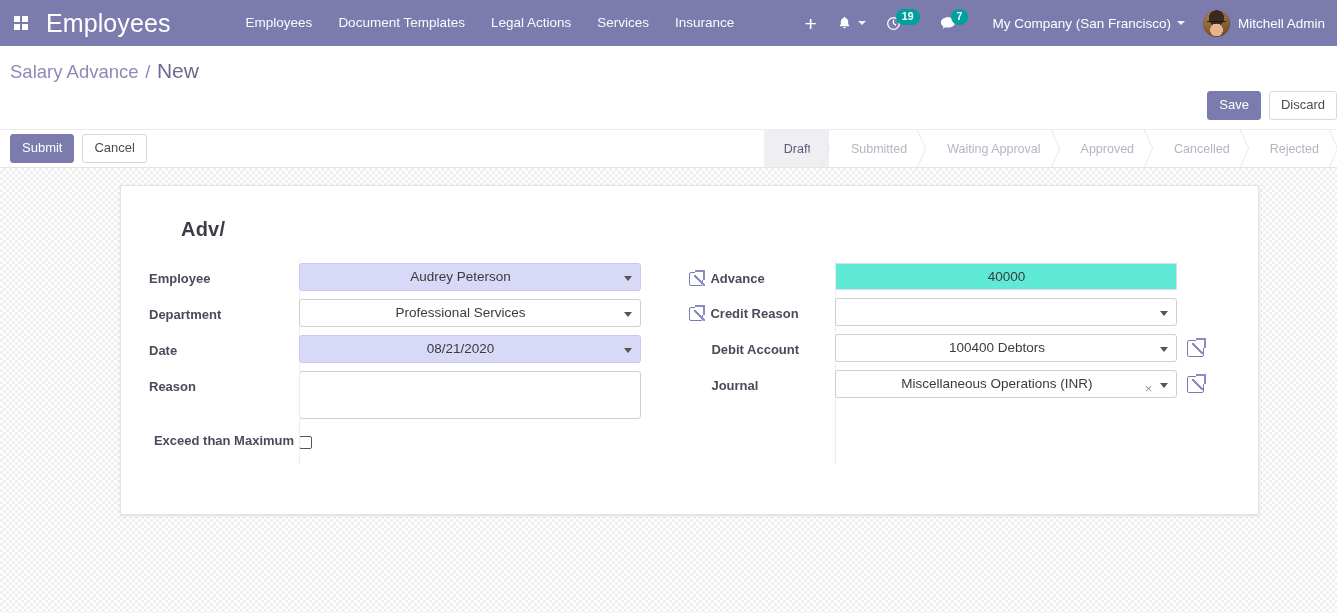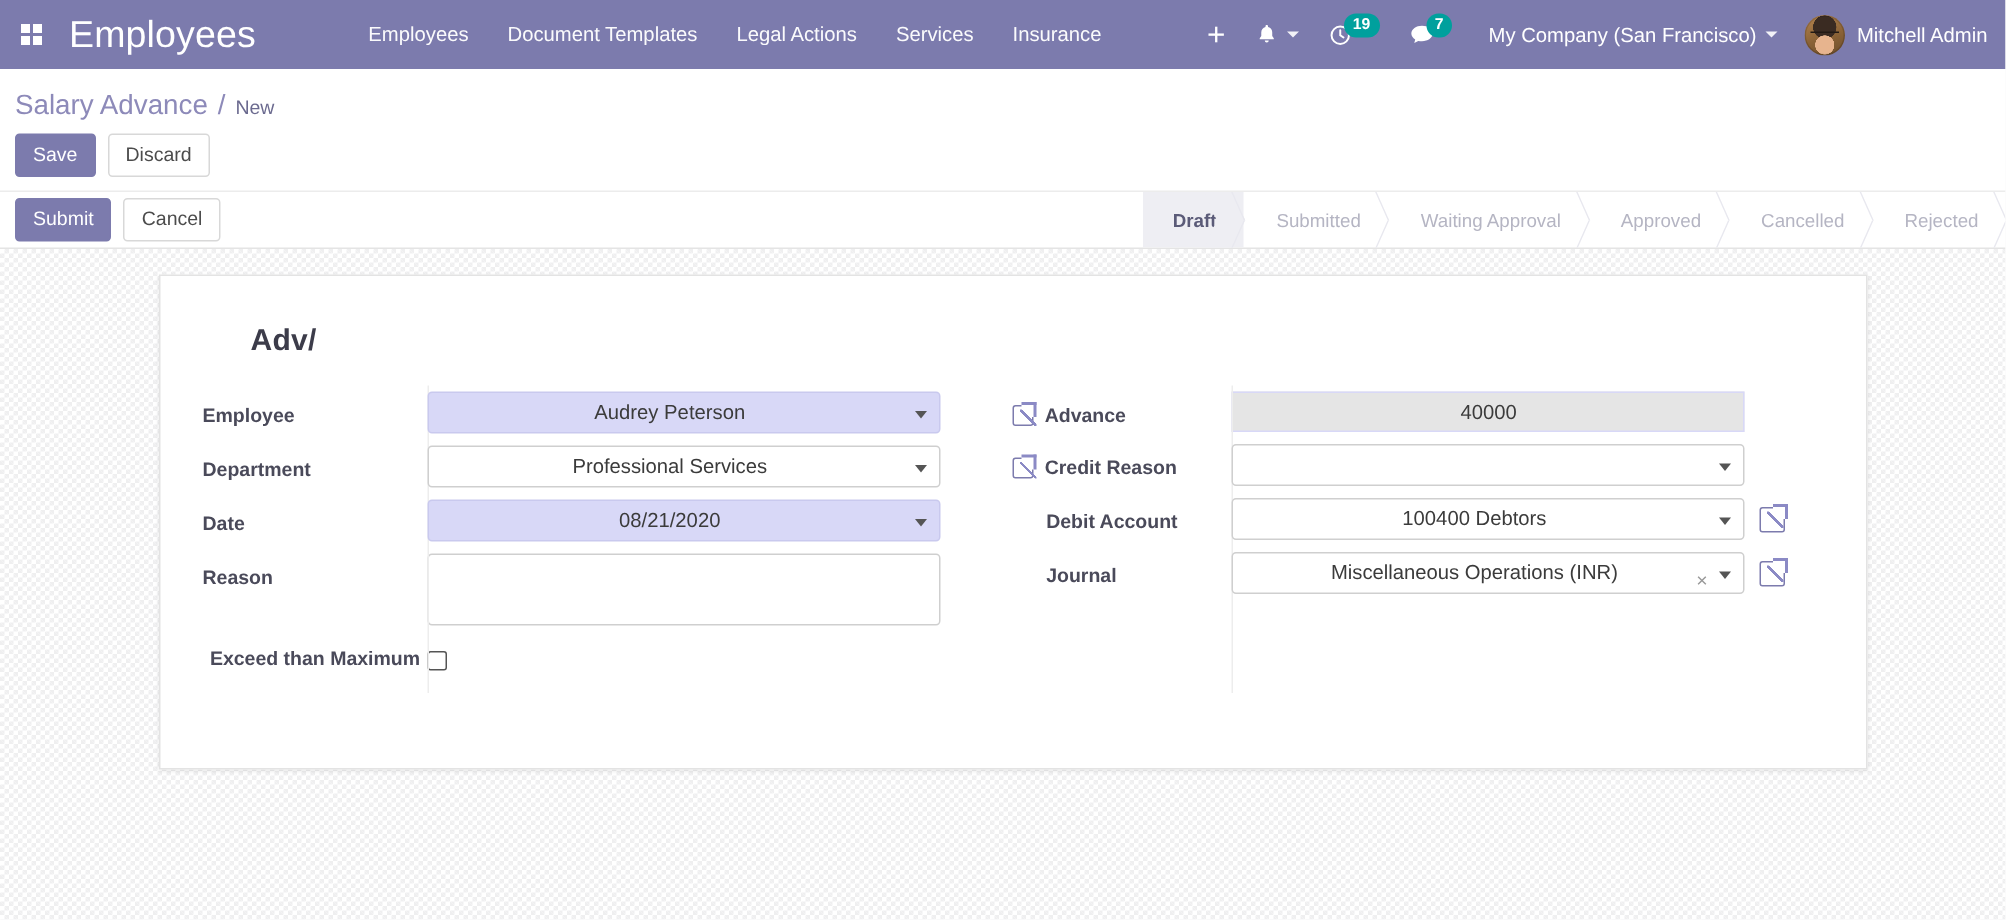--- a/index.html
+++ b/index.html
@@ -101,23 +101,23 @@
     position: absolute; top: 11px; left: 4px; right: 4px; height: 4px;
     border-top: 1.6px solid #221a14;
   }
   #username { font-size: 13.5px; }
 
   
   #control-panel { background: #ffffff; }
   #breadcrumb-row { padding: 13px 0 2px 10px; }
   .bc-link { color: #8d8ab9; font-size: 18.5px; cursor: pointer; }
   .bc-sep { color: #8d8ab9; font-size: 18.5px; padding: 0 3px; }
-  .bc-current { color: #6b6a8f; font-size: 13px; }
-
-  #savebar { padding: 6px 0 9px 10px; display: flex; align-items: center; gap: 8px; }
+  .bc-current { color: #6b6a8f; font-size: 21px; }
+
+  #savebar { padding: 6px 0 9px 10px; display: flex; align-items: center; gap: 8px; justify-content: flex-end; }
 
   .btn {
     font-size: 13px;
     padding: 4px 11px 5px;
     border-radius: 3px;
     cursor: pointer;
     line-height: 1.4;
     font-family: "Liberation Sans", sans-serif;
   }
   .btn-primary {
@@ -170,37 +170,37 @@
     height: 50%;
     background: inherit;
     border-right: 1px solid #e8e8ef;
     z-index: 1;
   }
   .st::before { top: 0; transform: skewX(24deg); transform-origin: bottom right; }
   .st::after { bottom: 0; transform: skewX(-24deg); transform-origin: top right; }
   .st.active {
     background: #eeeef3;
     color: #5b5b78;
-    font-weight: bold;
+    font-weight: normal;
   }
   .st:first-child { padding-left: 20px; }
 
   
   #content-area {
     position: relative;
     height: 476px;
     background-color: #ffffff;
     background-image:
       linear-gradient(45deg, #efeff0 25%, transparent 25%, transparent 75%, #efeff0 75%),
       linear-gradient(45deg, #efeff0 25%, transparent 25%, transparent 75%, #efeff0 75%);
     background-size: 6px 6px;
     background-position: 0 0, 3px 3px;
     overflow: hidden;
   }
-  #sheet-wrap { padding: 17px 0 0 106px; }
+  #sheet-wrap { padding: 17px 0 0 106px; margin-left: 14px; }
   #sheet {
     width: 1139px;
     background: #ffffff;
     border: 1px solid #e3e3e3;
     box-shadow: 0 1px 3px rgba(0,0,0,.10);
     padding: 22px 28px 30px;
     min-height: 330px;
   }
   #form-title {
     font-size: 20px;
@@ -268,21 +268,21 @@
   .sel .clear {
     position: absolute;
     right: 24px; top: 5px;
     color: #999;
     font-size: 13px;
     cursor: pointer;
   }
   .money {
     width: 342px;
     height: 27px;
-    background: #e5e5e5;
+    background: #5eead4;
     border: 1px solid #d8d8f7;
     border-radius: 0;
     font-size: 13.5px;
     color: #3b3b3b;
     padding: 0 7px;
     line-height: 25px;
   }
   .reason-box {
     width: 342px;
     height: 48px;

